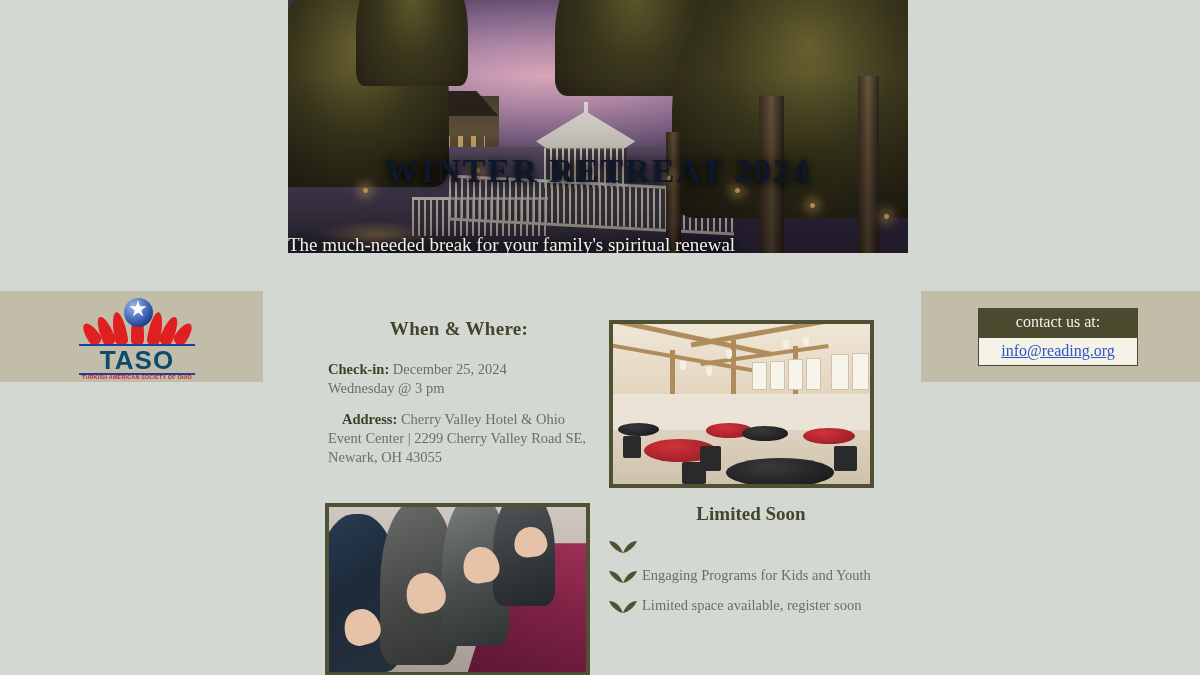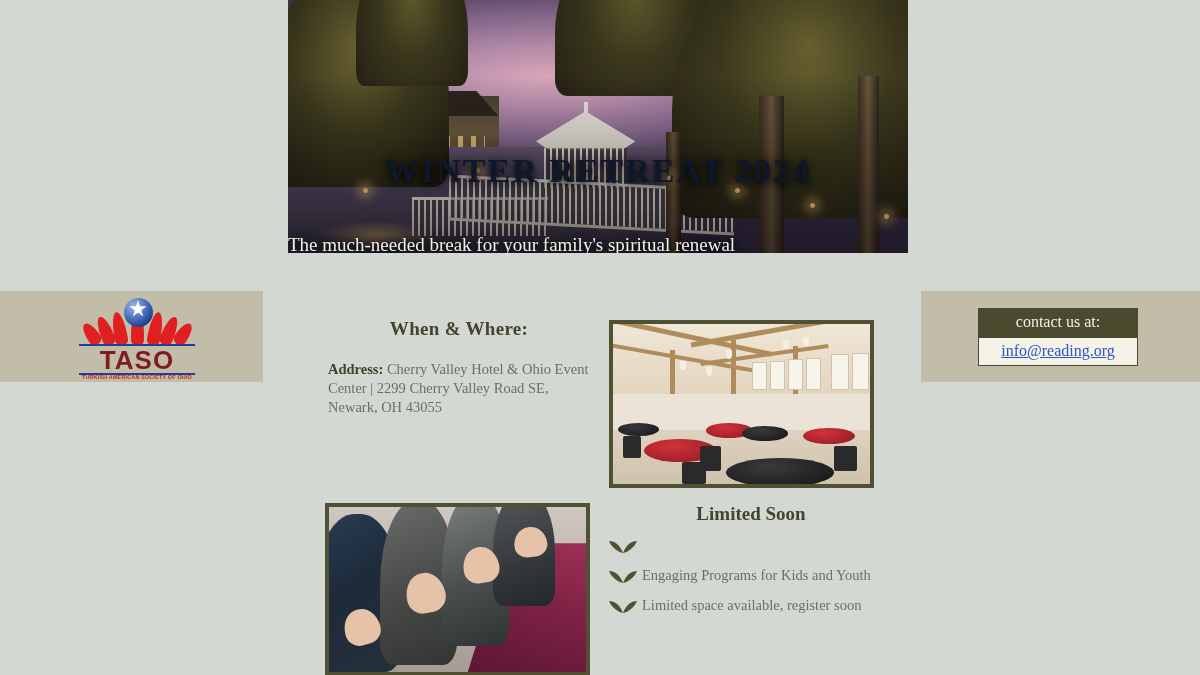--- a/index.html
+++ b/index.html
@@ -108,39 +108,39 @@
     background:radial-gradient(circle at 34% 28%,#9fb6e0 0%,#4a6fbe 45%,#1b3b84 78%,#122a5e 100%);
   }
   .logo-star{
     position:absolute;left:50px;top:2px;width:18px;height:18px;background:#fff;
     clip-path:polygon(50% 0%,61% 35%,98% 35%,68% 57%,79% 91%,50% 70%,21% 91%,32% 57%,2% 35%,39% 35%);
   }
   .stripe{position:absolute;background:#e02020;border-radius:50% 50% 6px 6px/70% 70% 6px 6px;}
   #logo-word{
     position:absolute;left:0;top:46px;width:116px;text-align:center;
     font-family:"Liberation Sans", sans-serif;font-weight:700;font-size:26px;
-    color:#7f1d1d;letter-spacing:1px;line-height:1;
+    color:#0c4a6e;letter-spacing:1px;line-height:1;
     border-top:2px solid #1f3f9c;border-bottom:2px solid #1f3f9c;padding:1px 0 0;
   }
   #logo-tag{
     position:absolute;left:0;top:76px;width:116px;text-align:center;
     font-family:"Liberation Sans", sans-serif;font-weight:700;font-size:5.4px;
     color:#d02020;letter-spacing:.2px;
   }
 
   
   #when-where{position:absolute;left:328px;top:318px;width:262px;}
   .sec-head{
     font-family:"Liberation Serif", serif;font-weight:700;font-size:19px;
     color:#43452c;text-align:center;margin:0 0 20px;letter-spacing:.3px;
   }
   .info-block{margin-bottom:13px;font-size:14.5px;line-height:1.28;color:#6d6f5c;}
   .info-block b{color:#3f4129;font-weight:700;}
   .info-addr{font-size:14.5px;line-height:1.32;color:#6d6f5c;}
-  .info-addr b{color:#3f4129;font-weight:700;}
+  .info-addr b{color:#3f4129;font-weight:700;margin-left:14px;}
 
   
   .photo{position:absolute;border:4px solid #4f5132;overflow:hidden;}
   #hall{left:609px;top:320px;width:257px;height:160px;}
   .hall-bg{position:absolute;inset:0;background:linear-gradient(180deg,#efe9df 0%,#e6ddcf 55%,#d9cfc0 100%);}
   .hall-roof{
     position:absolute;left:0;top:0;width:100%;height:46%;
     background:linear-gradient(180deg,#efe6d6 0%,#e3d4bc 100%);
   }
   .beam{position:absolute;background:#b08c5c;}
@@ -240,20 +240,24 @@
   <div class="stripe" style="left:98px;top:24px;width:13px;height:24px;transform:rotate(34deg);"></div>
   <div class="logo-sphere"></div>
   <div class="logo-star"></div>
   <div id="logo-word">TASO</div>
   <div id="logo-tag">TURKISH AMERICAN SOCIETY OF OHIO</div>
 </div>
 
 <div id="when-where">
   <div class="sec-head">When &amp; Where:</div>
 
+  <div class="info-block">
+    <b>Check-in:</b><span> December 25, 2024</span><br>
+    <span>Wednesday @ 3 pm</span>
+  </div>
 
 
   <div class="info-addr">
     <b>Address:</b><span> Cherry Valley Hotel &amp; Ohio Event Center | 2299 Cherry Valley Road SE, Newark, OH 43055</span>
   </div>
 </div>
 
 <div id="hall" class="photo">
   <div class="hall-bg"></div>
   <div class="hall-roof"></div>

